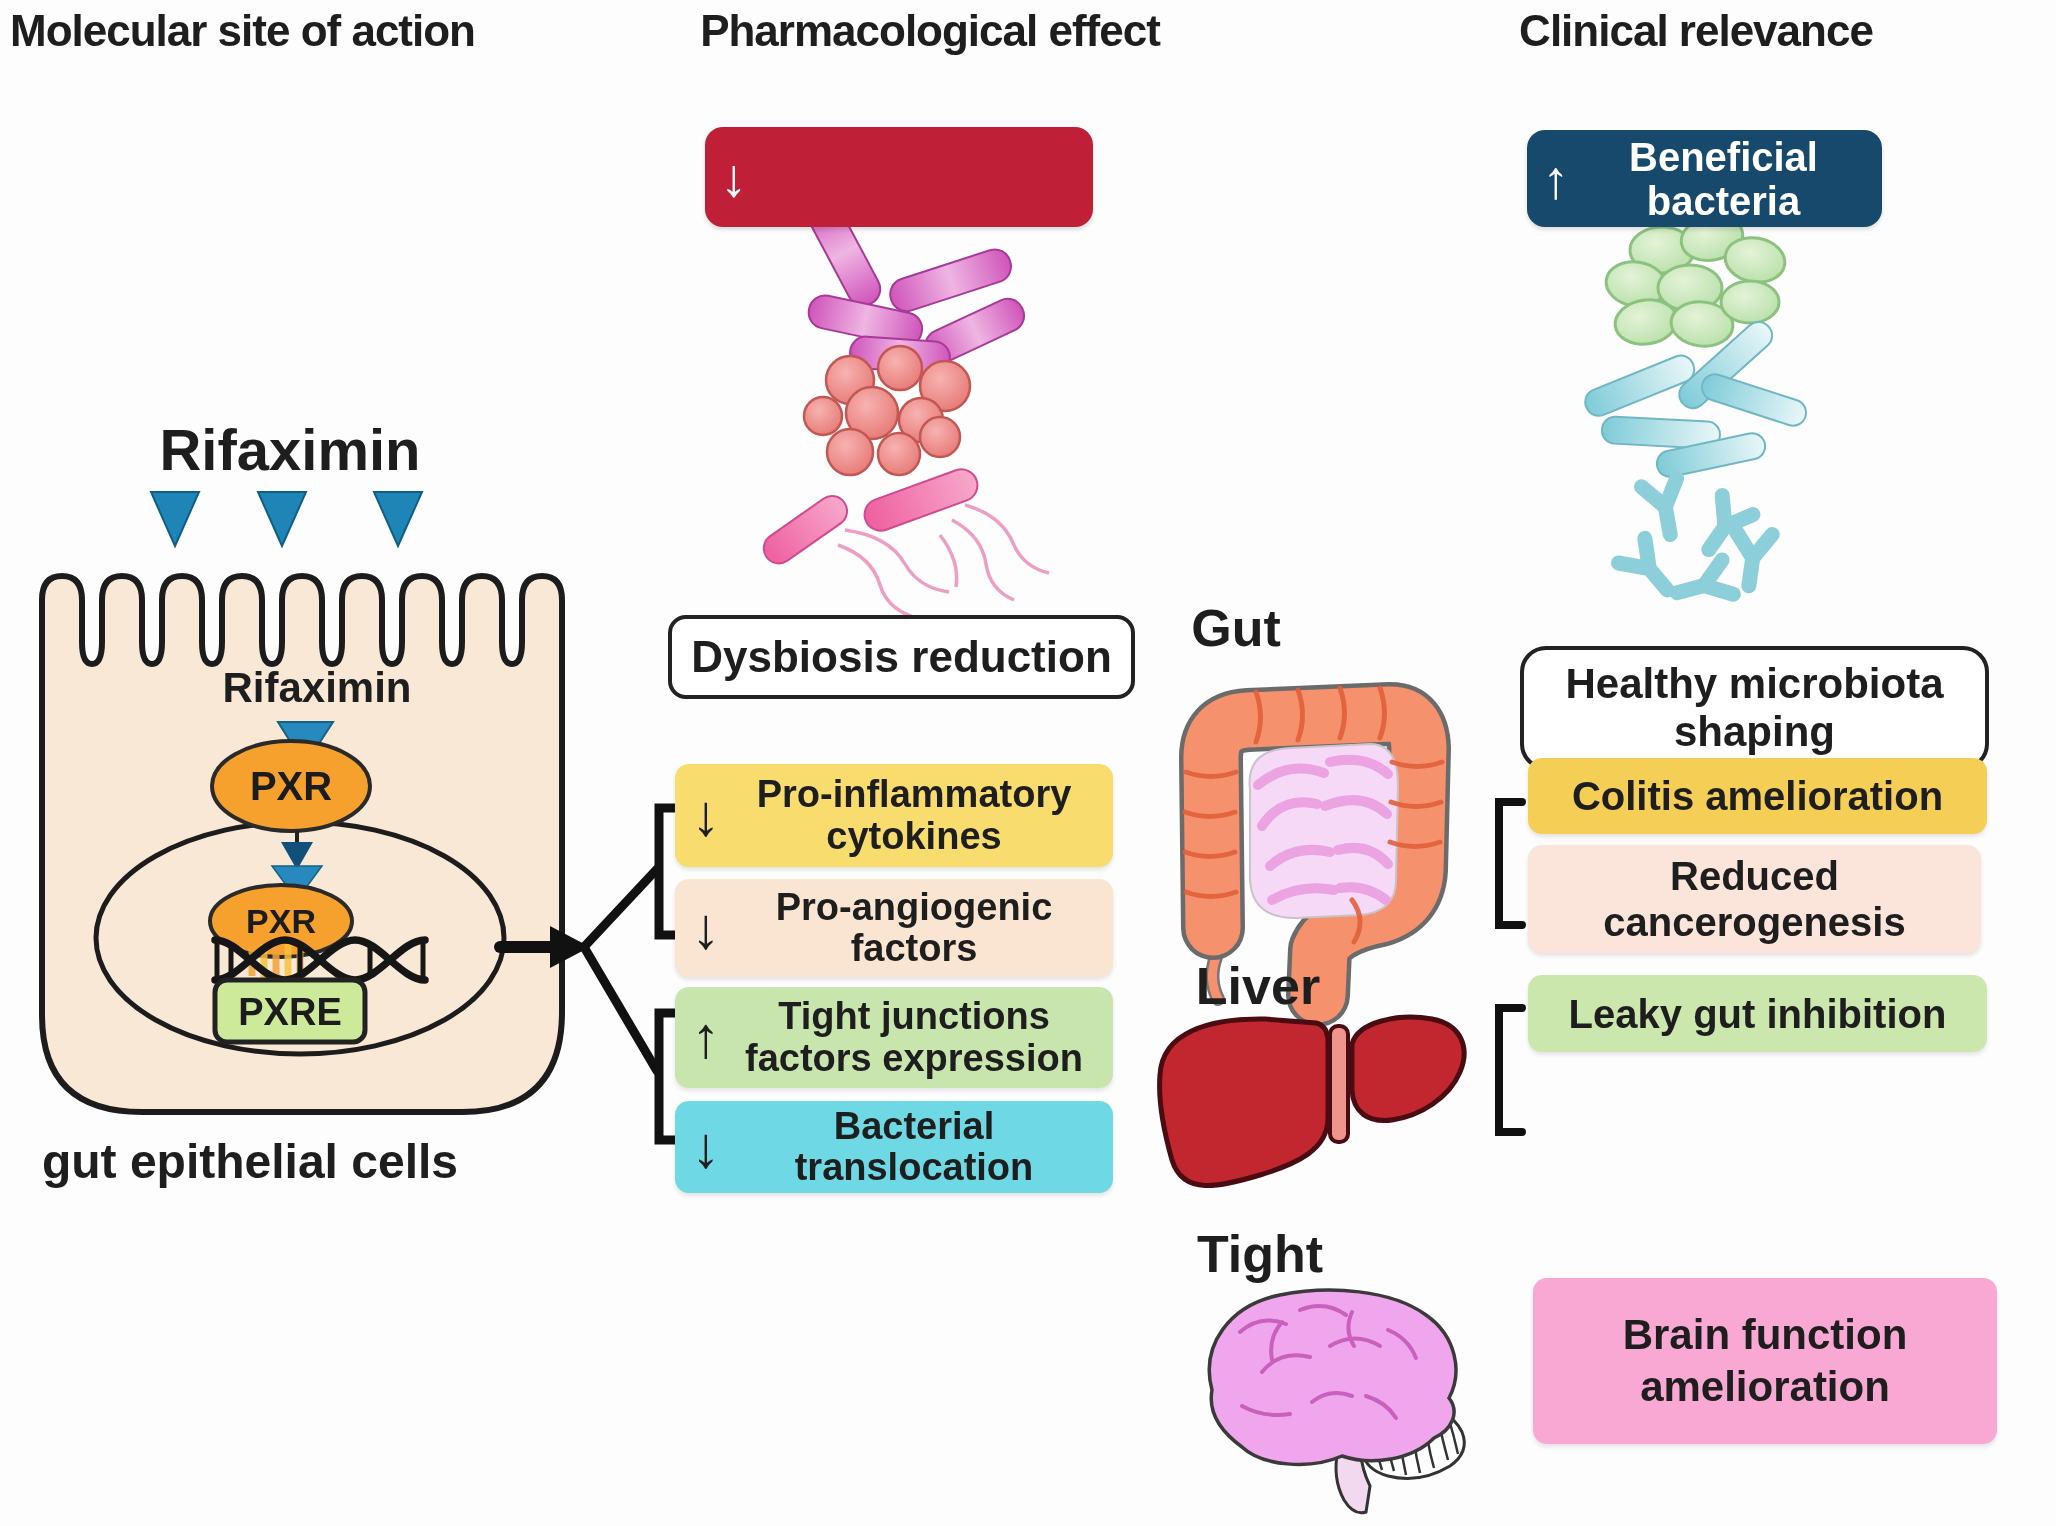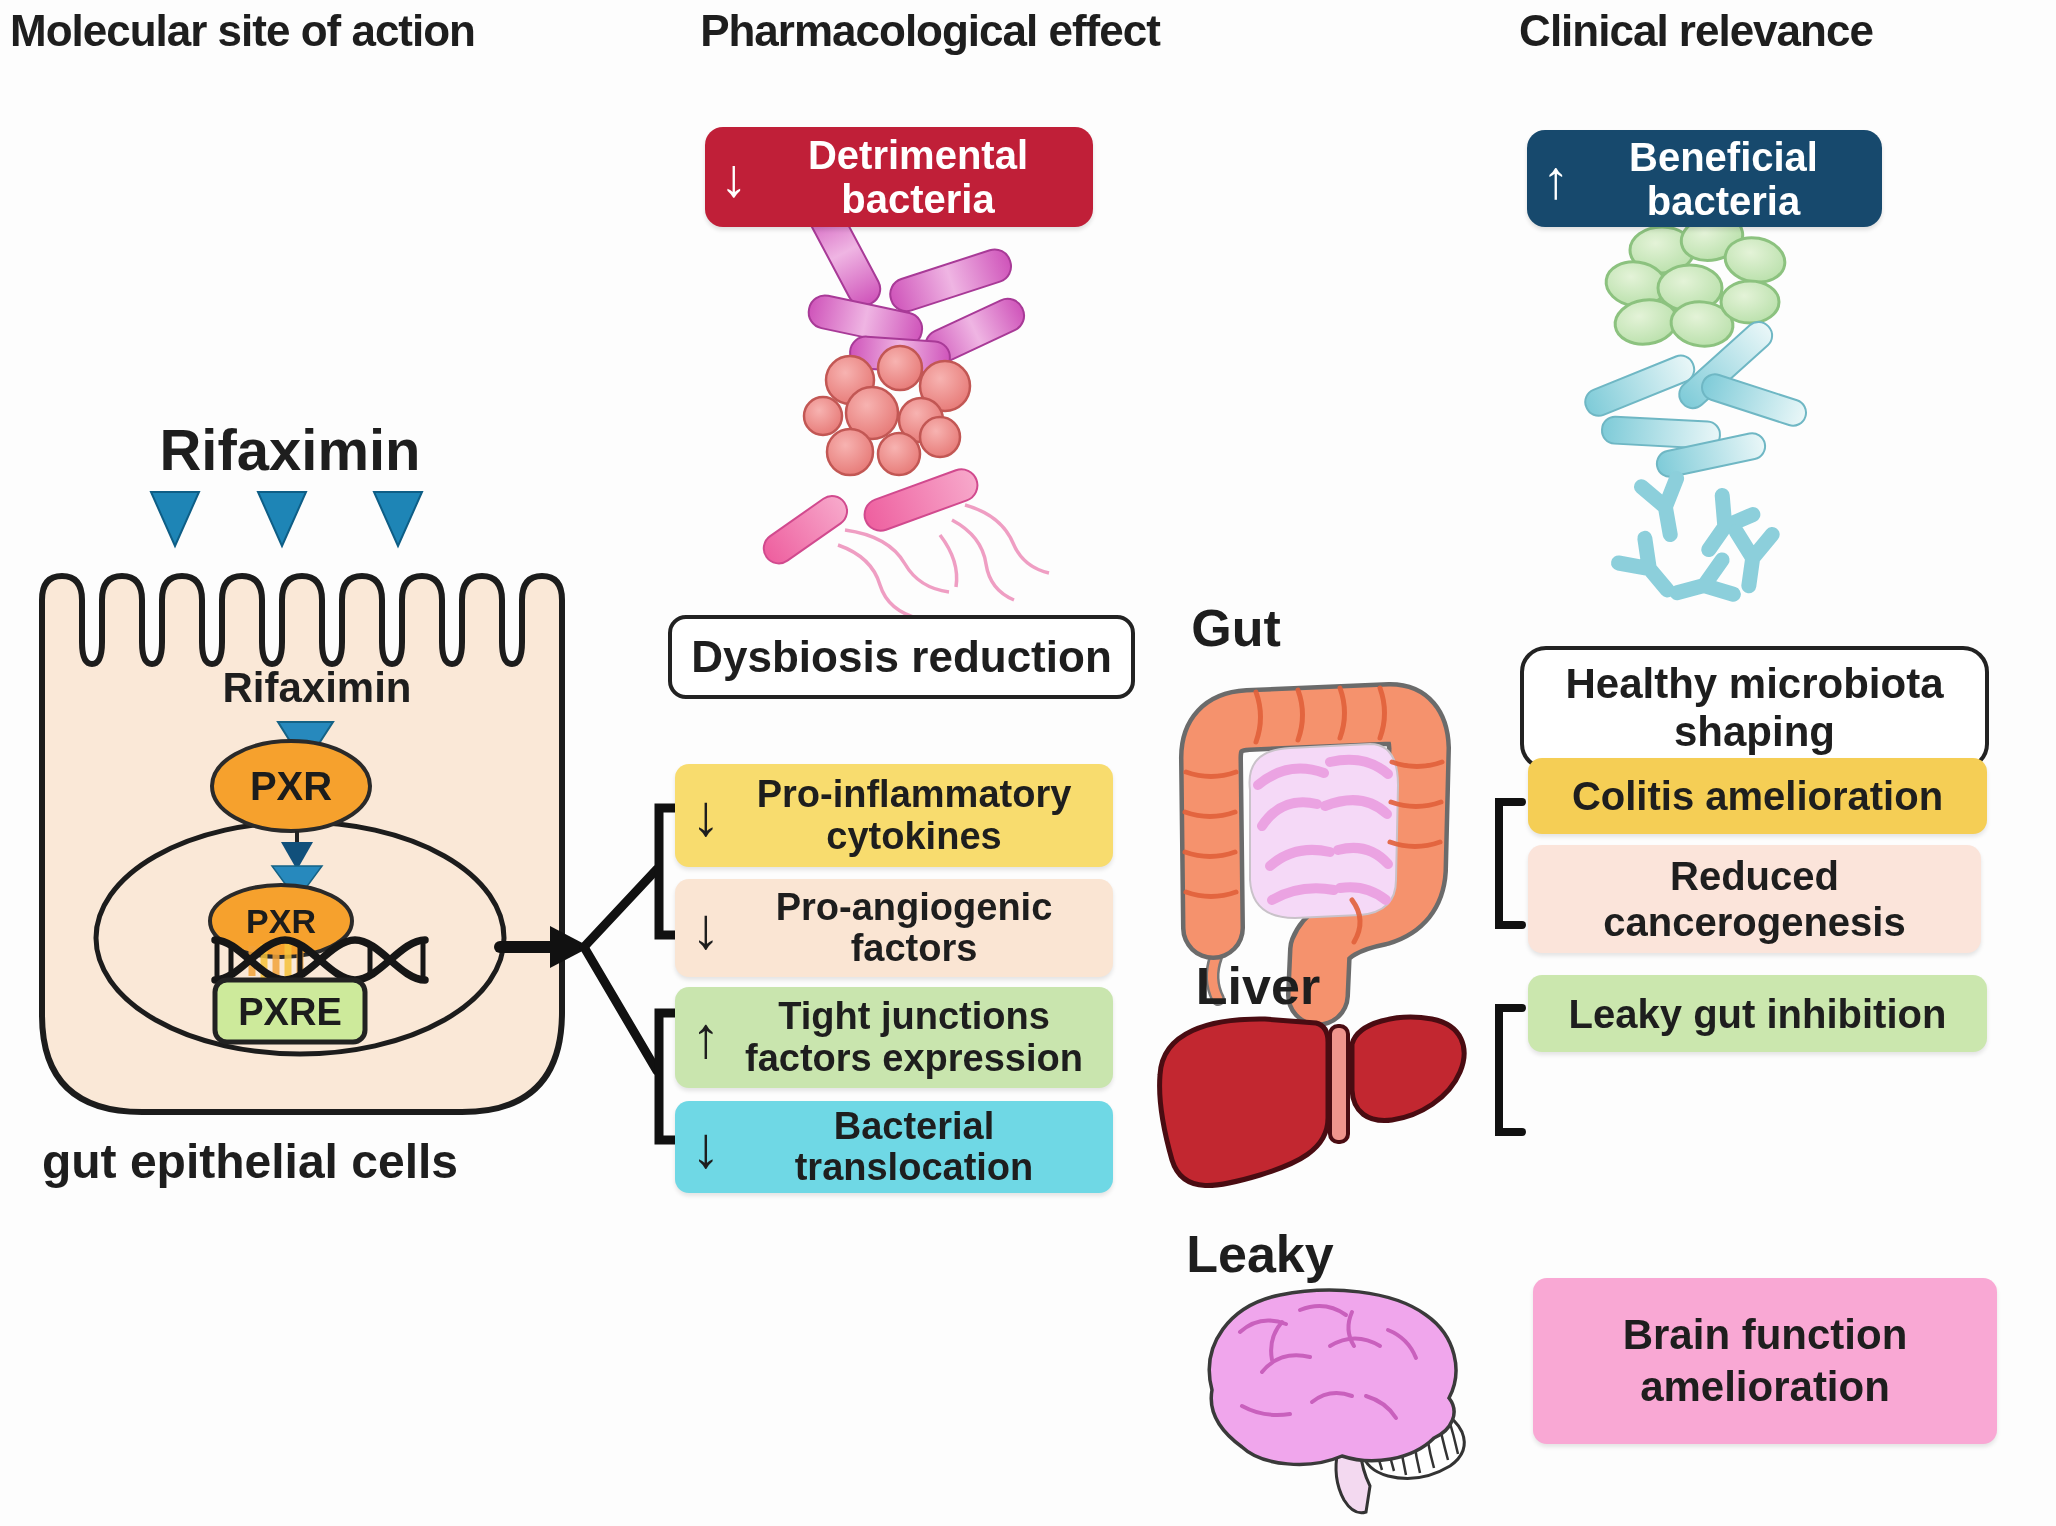--- a/index.html
+++ b/index.html
@@ -247,21 +247,20 @@
   <div class="abs hdr" style="left:10px;top:6px;width:600px;">Molecular site of action</div>
   <div class="abs hdr center" style="left:630px;top:6px;width:600px;">Pharmacological effect</div>
   <div class="abs hdr center" style="left:1426px;top:6px;width:540px;">Clinical relevance</div>
 
   <div class="abs center" style="left:110px;top:416px;width:360px;font-size:58px;font-weight:800;">Rifaximin</div>
   <div class="abs center" style="left:192px;top:664px;width:250px;font-size:42px;font-weight:800;">Rifaximin</div>
   <div class="abs center" style="left:30px;top:1134px;width:440px;font-size:48px;font-weight:800;">gut epithelial cells</div>
 
   <div class="abs pillbox" style="left: 705px; top: 127px; width: 388px; height: 100px; color: rgb(255, 255, 255); background-color: rgb(192, 31, 56);">
     <span class="arrow">↓</span>
-    <span class="lbl">Detrimental bacteria</span>
   </div>
 
   <div class="abs whitebox center" style="left: 668px; top: 615px; width: 467px; height: 84px; font-size: 44px; background-color: rgb(255, 255, 255);">
     <span>Dysbiosis reduction</span>
   </div>
 
   <div class="abs effect" style="left: 675px; top: 764px; width: 438px; height: 103px; background-color: rgb(248, 220, 110);">
     <span class="arrow">↓</span>
     <span class="lbl">Pro-inflammatory cytokines</span>
   </div>
@@ -273,21 +272,21 @@
     <span class="arrow">↑</span>
     <span class="lbl">Tight junctions factors expression</span>
   </div>
   <div class="abs effect" style="left: 675px; top: 1101px; width: 438px; height: 92px; background-color: rgb(111, 216, 229);">
     <span class="arrow">↓</span>
     <span class="lbl">Bacterial translocation</span>
   </div>
 
   <div class="abs organ center" style="left:1161px;top:598px;width:150px;">Gut</div>
   <div class="abs organ center" style="left:1183px;top:956px;width:150px;">Liver</div>
-  <div class="abs organ center" style="left:1180px;top:1224px;width:160px;">Leaky</div>
+  <div class="abs organ center" style="left:1180px;top:1224px;width:160px;">Tight</div>
 
   <div class="abs pillbox" style="left: 1527px; top: 130px; width: 355px; height: 97px; color: rgb(255, 255, 255); background-color: rgb(23, 73, 109);">
     <span class="arrow">↑</span>
     <span class="lbl">Beneficial bacteria</span>
   </div>
 
   <div class="abs whitebox center" style="left: 1520px; top: 602px; width: 469px; height: 124px; font-size: 42px; line-height: 1.15; border-radius: 26px; background-color: rgb(255, 255, 255); margin-top: 44px;">
     <span>Healthy microbiota shaping</span>
   </div>
 

